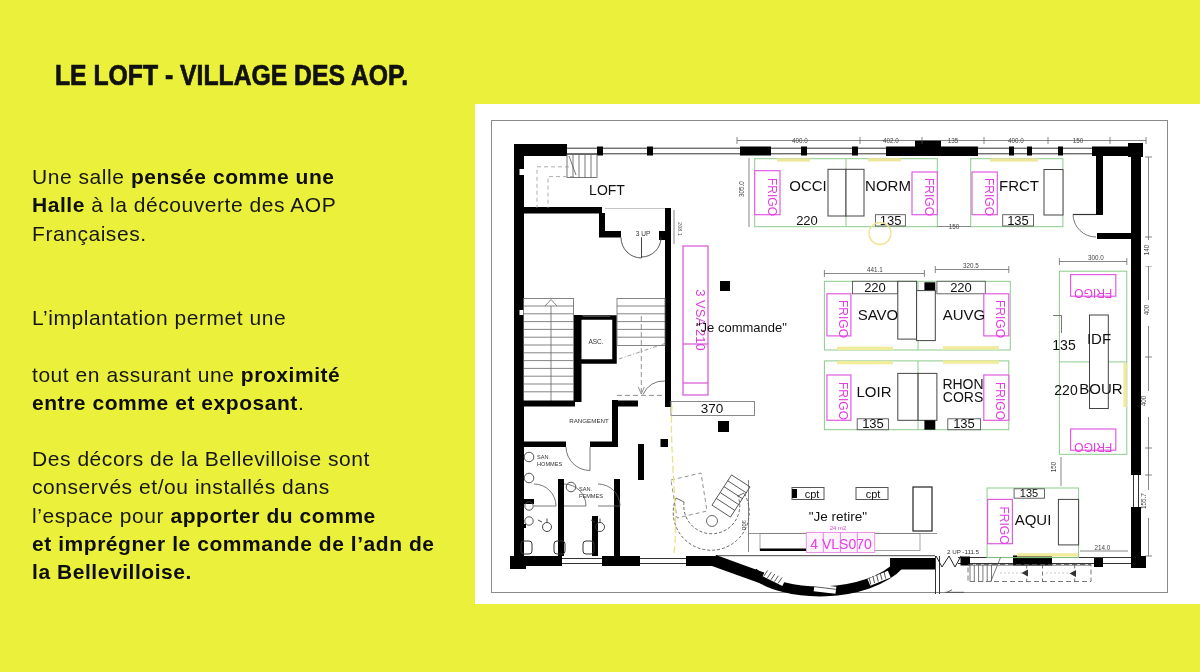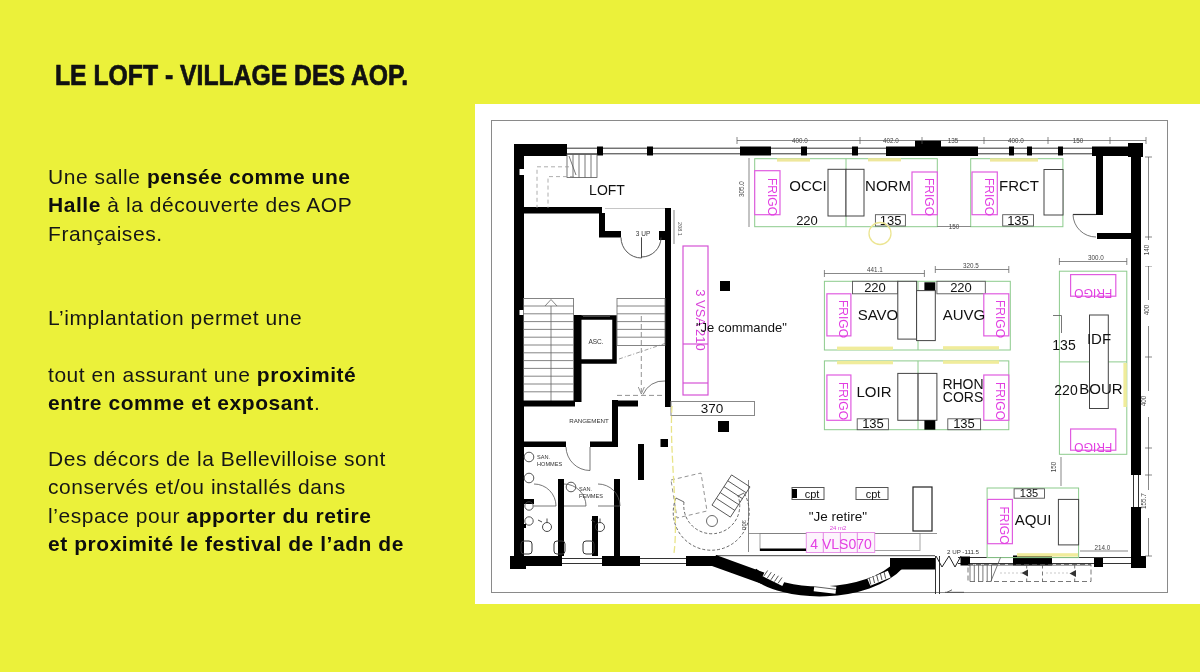--- a/index.html
+++ b/index.html
@@ -1,37 +1,37 @@
 <!DOCTYPE html>
 <html><head>
 <meta charset="utf-8">
 <style>
   html,body{margin:0;padding:0;}
   body{width:1200px;height:672px;background:#ebf13a;overflow:hidden;position:relative;
        font-family:"Liberation Sans",sans-serif;}
   .title{position:absolute;left:55px;top:59px;font-size:29px;font-weight:bold;color:#111;
          transform:scaleX(0.853);transform-origin:left top;white-space:nowrap;-webkit-text-stroke:0.7px #111;}
-  .col{position:absolute;left:48px;width:420px;color:#161616;font-size:21px;line-height:28.3px;
+  .col{position:absolute;left:32px;width:420px;color:#161616;font-size:21px;line-height:28.3px;
        letter-spacing:0.55px;}
   .col b{font-weight:bold;color:#0e0e0e;}
   #p1{top:163px;}
   #p2{top:304px;}
   #p3{top:445px;}
   #plan{position:absolute;left:475px;top:104px;width:816px;height:500px;background:#fff;}
 </style>
 </head>
 <body>
 
 <div class="title">LE LOFT - VILLAGE DES AOP.</div>
 
 <div class="col" id="p1">Une salle <b>pensée comme une</b><br><b>Halle</b> à la découverte des AOP<br>Françaises.</div>
 
 <div class="col" id="p2">L’implantation permet une<br><br>tout en assurant une <b>proximité</b><br><b>entre comme et exposant</b>.</div>
 
-<div class="col" id="p3">Des décors de la Bellevilloise sont<br>conservés et/ou installés dans<br>l’espace pour <b>apporter du retire</b><br><b>et proximité le festival de l’adn de</b><br></div>
+<div class="col" id="p3">Des décors de la Bellevilloise sont<br>conservés et/ou installés dans<br>l’espace pour <b>apporter du comme</b><br><b>et imprégner le commande de l’adn de</b><br><b>la Bellevilloise.</b></div>
 
 <div id="plan">
 <svg width="707" height="500" viewBox="475 104 707 500" xmlns="http://www.w3.org/2000/svg">
 
 <rect x="491.5" y="120.5" width="676" height="472" fill="none" stroke="#8a8a8a" stroke-width="1"></rect>
 <g font-family="Liberation Sans, sans-serif">
 
 <g>
 <line x1="520" y1="148.2" x2="1131" y2="148.2" stroke="#333" stroke-width="1"></line>
 <line x1="520" y1="153.8" x2="1131" y2="153.8" stroke="#333" stroke-width="1"></line>

